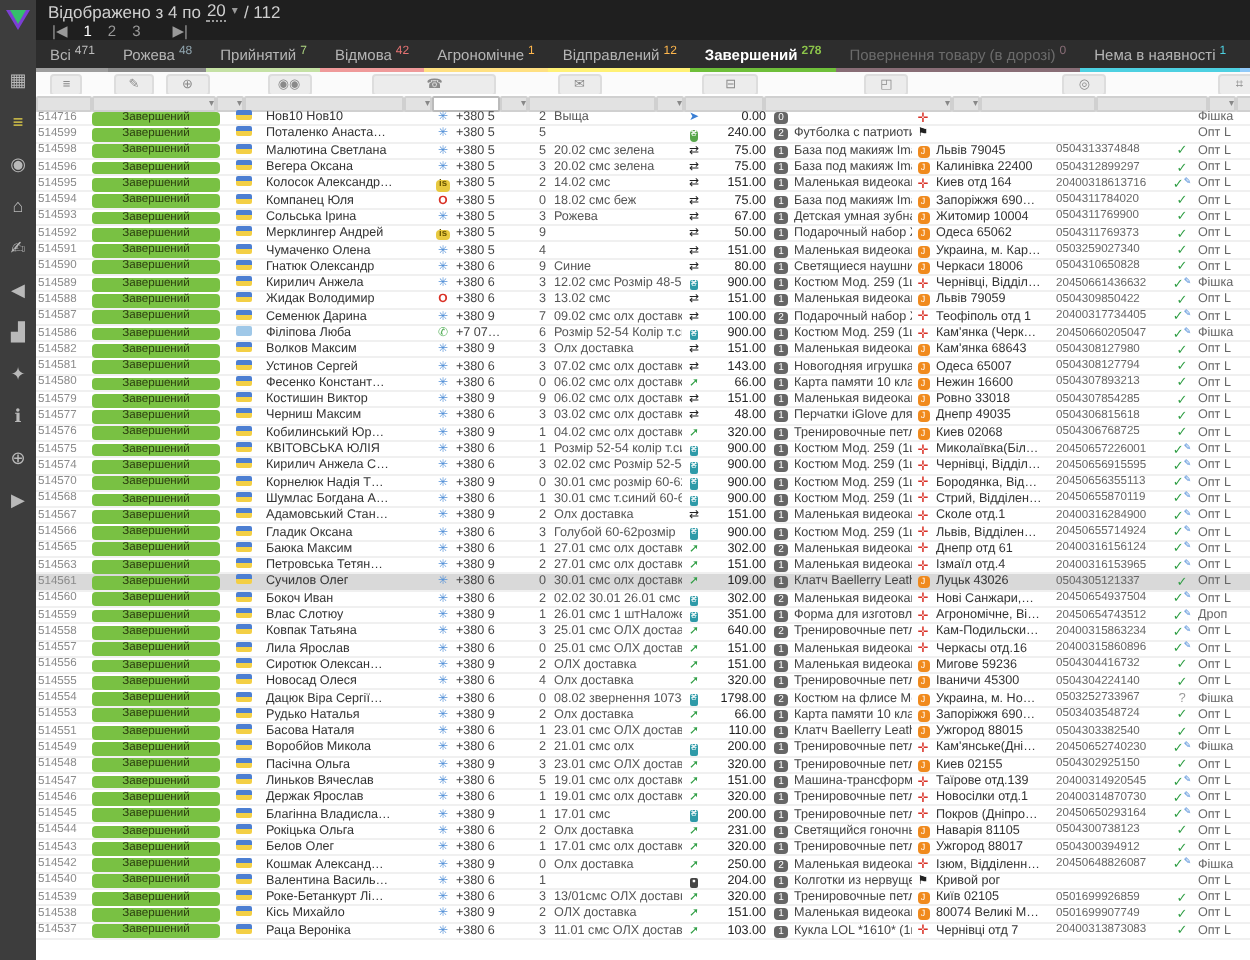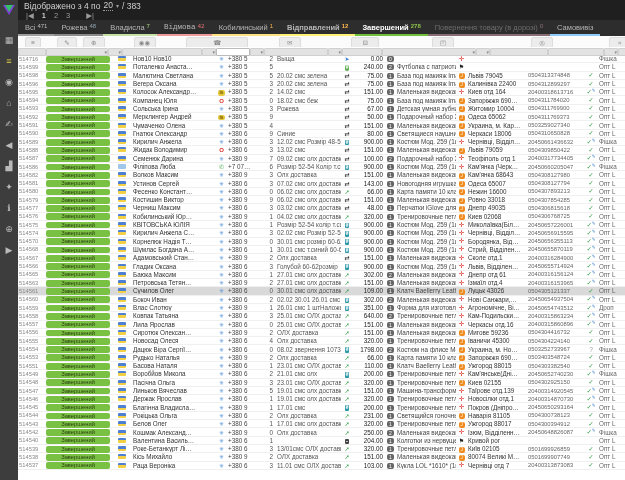--- a/index.html
+++ b/index.html
@@ -105,61 +105,65 @@
       <div class="rail-ic">⊕</div>
       <div class="rail-ic">▶</div>
     </div>
 </aside>
 
 <div class="topbar">
   <div class="topline">
     <span>Відображено з 4 по</span>
     <span class="count-dd">20</span>
     <span class="dd-arrow">▾</span>
-    <span>/ 383</span>
+    <span>/ 112</span>
   </div>
   <div class="pagesline">
     <span class="pp">|◀</span>
     <span id="pager-nums"><span class="pp cur" style="margin-right: 8px;">1</span><span class="pp" style="margin-right: 8px;">2</span><span class="pp" style="margin-right: 8px;">3</span></span>
     <span class="pp">▶|</span>
   </div>
 </div>
 
 <div class="tabbar" id="tabbar">
     <div class="tab" style="border-bottom-color: rgb(158, 158, 158);">
       <span>Всі</span>
       <span class="cnt" style="color: rgb(189, 189, 189);">471</span>
     </div>
     <div class="tab" style="border-bottom-color: rgb(138, 138, 138);">
       <span>Рожева</span>
       <span class="cnt" style="color: rgb(144, 164, 174);">48</span>
     </div>
     <div class="tab" style="border-bottom-color: rgb(197, 225, 165);">
-      <span>Владисла</span>
+      <span>Прийнятий</span>
       <span class="cnt" style="color: rgb(174, 213, 129);">7</span>
     </div>
-    <div class="tab" style="border-bottom-color: rgb(239, 154, 154); font-family: Liberation Mono, monospace;">
+    <div class="tab" style="border-bottom-color: rgb(239, 154, 154);">
       <span>Відмова</span>
       <span class="cnt" style="color: rgb(229, 115, 115);">42</span>
     </div>
     <div class="tab" style="border-bottom-color: rgb(255, 224, 130);">
-      <span>Кобилинський</span>
+      <span>Агрономічне</span>
       <span class="cnt" style="color: rgb(255, 183, 77);">1</span>
     </div>
-    <div class="tab" style="border-bottom-color: rgb(255, 241, 118); font-weight: bold;">
+    <div class="tab" style="border-bottom-color: rgb(255, 241, 118);">
       <span>Відправлений</span>
       <span class="cnt" style="color: rgb(255, 183, 77);">12</span>
     </div>
     <div class="tab active" style="border-bottom-color: rgb(111, 191, 58);">
       <span>Завершений</span>
       <span class="cnt" style="color: rgb(139, 195, 74);">278</span>
     </div>
     <div class="tab faded" style="border-bottom-color: rgb(248, 187, 208);">
       <span>Повернення товару (в дорозі)</span>
       <span class="cnt" style="color: rgb(248, 187, 208);">0</span>
+    </div>
+    <div class="tab" style="border-bottom-color: rgb(77, 208, 225);">
+      <span>Нема в наявності</span>
+      <span class="cnt" style="color: rgb(77, 208, 225);">1</span>
     </div>
     <div class="tab" style="border-bottom-color: rgb(144, 202, 249);">
       <span>Самовивіз</span>
     </div>
   </div>
 
 <div class="thead" id="thead">
     <div class="hic" style="left: 7.26073px; width: 14px;">≡</div>
     <div class="hic" style="left: 38.9439px; width: 18px;">✎</div>
     <div class="hic" style="left: 64.6865px; width: 20px;">⊕</div>

